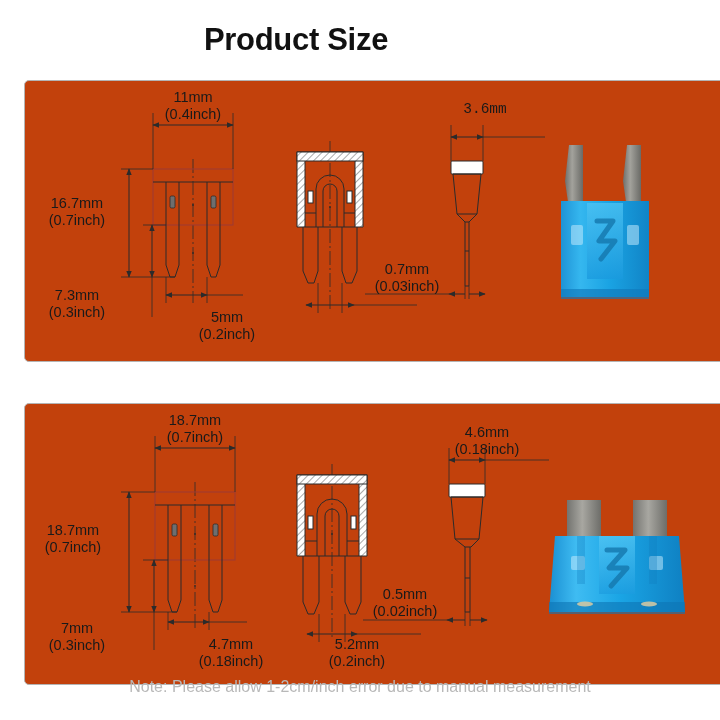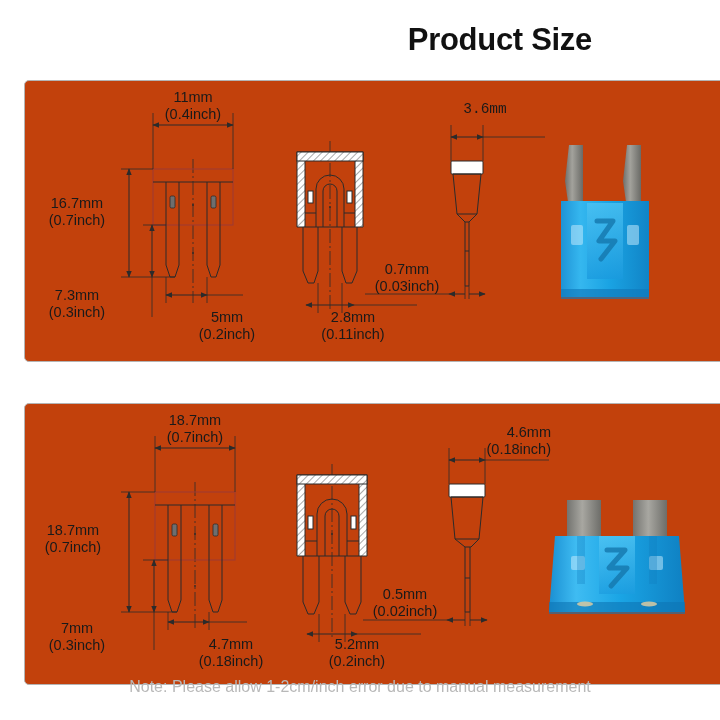--- a/index.html
+++ b/index.html
@@ -12,21 +12,21 @@
     background: #ffffff;
     font-family: "Liberation Sans", sans-serif;
     overflow: hidden;
     position: relative;
   }
   .page-title {
     position: absolute;
     top: 22px;
     left: 0;
     width: 592px;
-    text-align: right;
+    text-align: center;
     font-size: 31px;
     font-weight: bold;
     color: #111111;
     letter-spacing: -0.3px;
   }
   .panel {
     position: absolute;
     left: 24px;
     width: 704px;
     background: #c2410c;
@@ -194,24 +194,20 @@
   <div class="dim-label" style="left:4px; top:206px; width:96px;">
     <span>7.3mm</span>
     <span class="ln2">(0.3inch)</span>
   </div>
 
   <div class="dim-label" style="left:150px; top:228px; width:104px;">
     <span>5mm</span>
     <span class="ln2">(0.2inch)</span>
   </div>
 
-  <div class="dim-label" style="left:272px; top:228px; width:112px;">
-    <span>2.8mm</span>
-    <span class="ln2">(0.11inch)</span>
-  </div>
 
   <div class="dim-label" style="left:398px; top:20px; width:124px;font-family:Liberation Mono, monospace;">
     <span>3.6mm</span>
   </div>
 
   <div class="dim-label" style="left:330px; top:180px; width:104px;">
     <span>0.7mm</span>
     <span class="ln2">(0.03inch)</span>
   </div>
 
@@ -347,21 +343,21 @@
   <div class="dim-label" style="left:150px; top:232px; width:112px;">
     <span>4.7mm</span>
     <span class="ln2">(0.18inch)</span>
   </div>
 
   <div class="dim-label" style="left:276px; top:232px; width:112px;">
     <span>5.2mm</span>
     <span class="ln2">(0.2inch)</span>
   </div>
 
-  <div class="dim-label" style="left:398px; top:20px; width:128px;text-align:right;">
+  <div class="dim-label" style="left:398px; top:20px; width:128px;">
     <span>4.6mm</span>
     <span class="ln2">(0.18inch)</span>
   </div>
 
   <div class="dim-label" style="left:328px; top:182px; width:104px;">
     <span>0.5mm</span>
     <span class="ln2">(0.02inch)</span>
   </div>
 
   <svg class="photo" width="180" height="160" style="left:512px; top:90px;">

